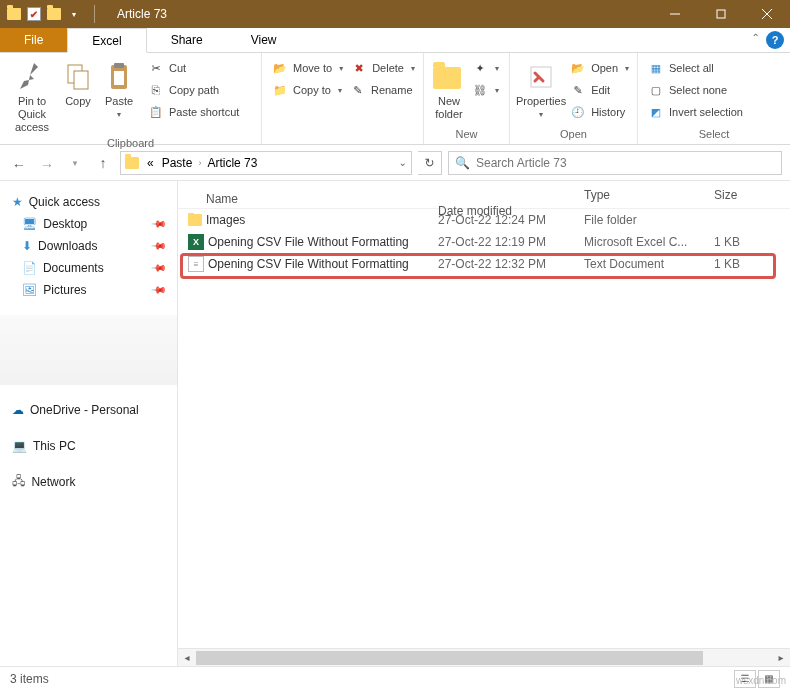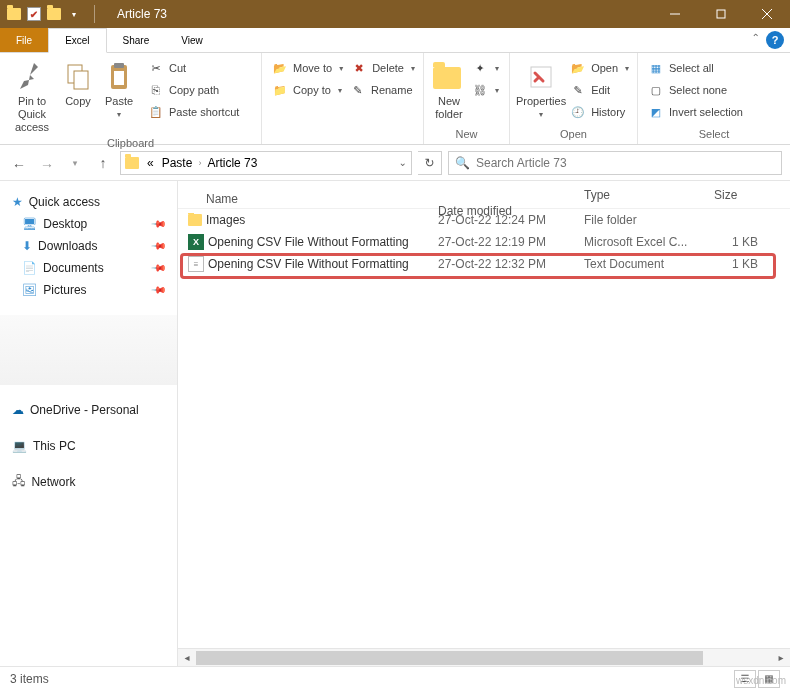--- a/index.html
+++ b/index.html
@@ -9,21 +9,21 @@
 .qat-icon { width: 16px; height: 16px; display: flex; align-items: center; justify-content: center; }
 .folder-icon-sm { width: 14px; height: 12px; background: #ffd86b; border-radius: 1px; position: relative; }
 .folder-icon-sm:before { content:""; position:absolute; top:-3px; left:0; width:6px; height:3px; background:#ffd86b; border-radius:1px 1px 0 0; }
 .check-icon { width:14px; height:14px; background:#fff; border:1px solid #999; display:flex; align-items:center; justify-content:center; color:#c0392b; font-size:10px; font-weight:bold; }
 .tb-title { flex: 0 0 auto; padding-left: 16px; }
 .tb-sep { border-left:1px solid rgba(255,255,255,.4); height:18px; margin:0 6px; }
 .tb-spacer { flex:1; }
 .win-btns { display:flex; }
 .win-btn { width:46px; height:28px; display:flex; align-items:center; justify-content:center; color:#fff; }
 .tabs { height: 25px; background: #fff; border-bottom: 1px solid #d9d9d9; display: flex; align-items: stretch; position: relative; }
-.tab { padding: 0 16px; display: flex; align-items: center; font-size: 10px; }
+.tab { padding: 0 24px; display: flex; align-items: center; font-size: 12px; }
 .tab-file { background: #c87d0e; color: #fff; font-weight: normal; }
 .tab-active { border: 1px solid #d9d9d9; border-bottom: 1px solid #fff; background: #fff; margin-bottom:-1px; }
 .help-btn { position:absolute; right:6px; top:3px; width:18px; height:18px; border-radius:50%; background:#1979ca; color:#fff; display:flex; align-items:center; justify-content:center; font-size:11px; font-weight:bold; }
 .collapse-btn { position:absolute; right:30px; top:4px; color:#666; font-size:10px; }
 .ribbon { height: 92px; background: #fff; border-bottom: 1px solid #d9d9d9; display: flex; }
 .rgroup { border-right: 1px solid #e5e5e5; display: flex; flex-direction: column; }
 .rgroup-body { flex:1; display:flex; align-items:flex-start; padding: 4px 6px 0; }
 .rgroup-label { text-align:center; font-size:11px; color:#666; padding: 2px 0 4px; }
 .bigbtn { display:flex; flex-direction:column; align-items:center; justify-content:flex-start; width: 52px; padding-top:4px; gap:2px; text-align:center; font-size:11px; line-height:1.2; color:#444; }
 .bigbtn svg, .bigbtn .ico-lg { width:32px; height:32px; }
@@ -51,21 +51,21 @@
 .content { flex:1; display:flex; flex-direction:column; position:relative; }
 .cols { display:flex; height:28px; align-items:center; border-bottom:1px solid #f0f0f0; color:#555; font-size:12px; }
 .col-name { width:260px; padding-left:28px;margin-top:8px; }
 .col-date { width:146px;margin-top:32px; }
 .col-type { width:130px; }
 .col-size { width:50px; text-align:left; }
 .row { display:flex; height:22px; align-items:center; font-size:12px; color:#333; }
 .row .rn { width:260px; padding-left:10px; display:flex; align-items:center; gap:4px; overflow:hidden; white-space:nowrap; }
 .row .rd { width:146px; color:#666; }
 .row .rt { width:130px; color:#666; overflow:hidden; white-space:nowrap; text-overflow:ellipsis;}
-.row .rs { width:50px; text-align:right; padding-right:6px; color:#666;}
+.row .rs { width:50px; padding-right:6px; color:#666;}
 .highlight { position:absolute; border:3px solid #d9534f; border-radius:4px; left:2px; width:596px; top:72px; height:26px; pointer-events:none; }
 .scroll-h { height:18px; border-top:1px solid #e5e5e5; display:flex; align-items:center; background:#f5f5f5; }
 .scroll-h .sbtn { width:18px; height:16px; display:flex; align-items:center; justify-content:center; color:#666; font-size:10px; }
 .scroll-h .track { flex:1; height:16px; position:relative; }
 .scroll-h .thumb { position:absolute; left:0; width:88%; height:14px; top:1px; background:#cfcfcf; }
 .status { height:24px; border-top:1px solid #e5e5e5; display:flex; align-items:center; padding:0 10px; font-size:12px; color:#555; justify-content:space-between;}
 .view-toggles { display:flex; gap:2px; }
 .view-toggles .vt { width:22px; height:18px; border:1px solid #ccc; display:flex; align-items:center; justify-content:center; font-size:10px; color:#555;}
 .ico16 { width:16px; height:16px; }
 .watermark { position:absolute; right:4px; bottom:4px; font-size:10px; color:#bbb; }

